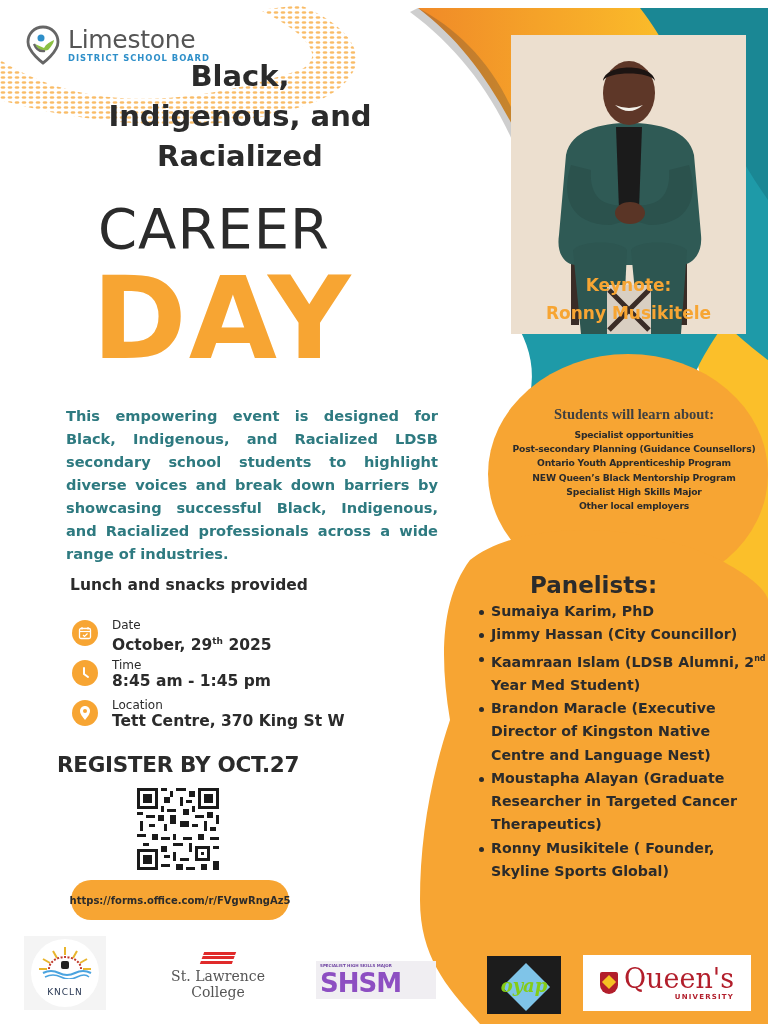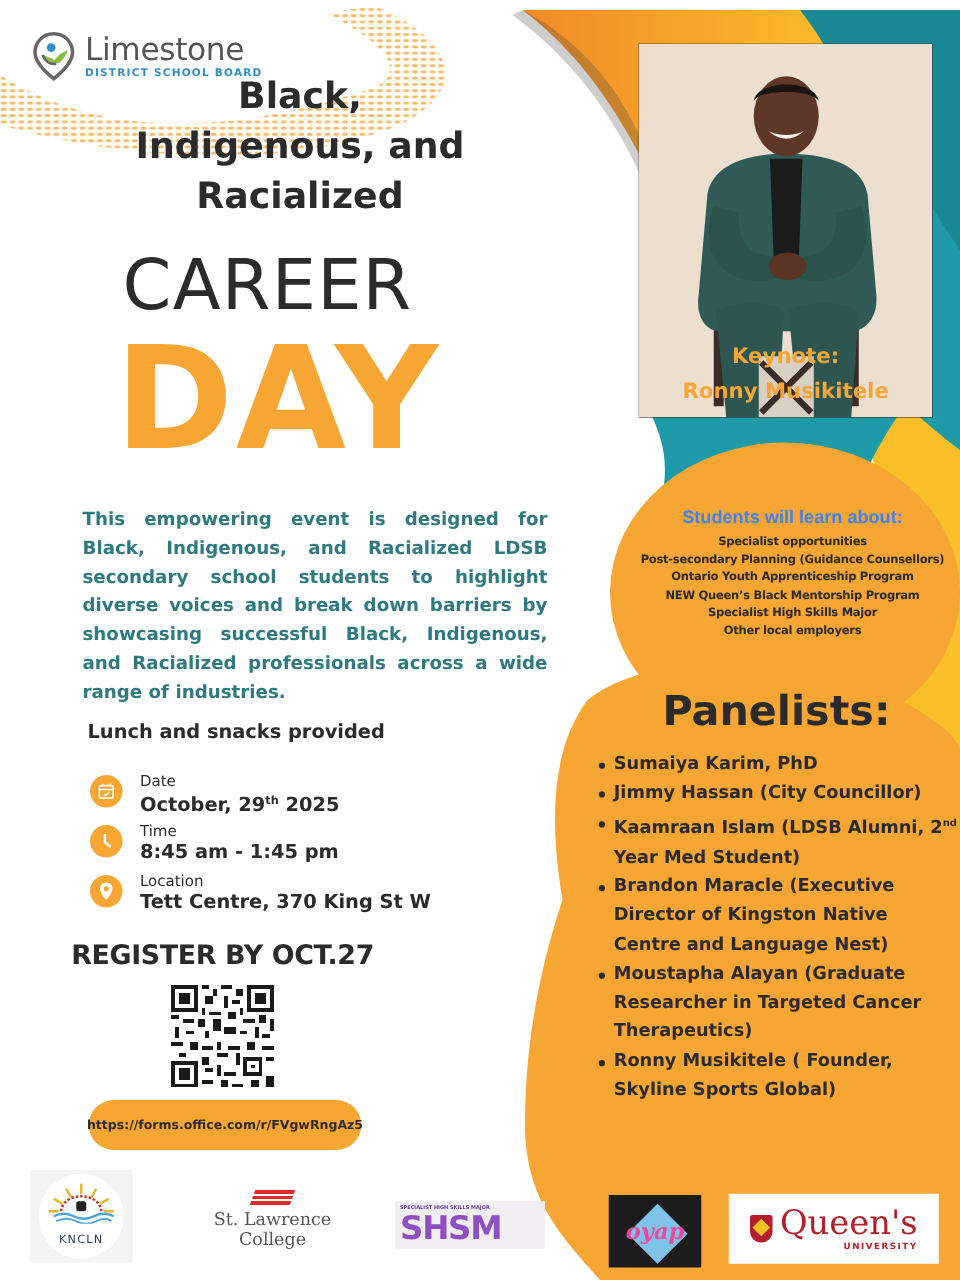--- a/index.html
+++ b/index.html
@@ -35,43 +35,43 @@
     .register { position: absolute; left: 57px; top: 752px; font-family: "DejaVu Sans", sans-serif; font-weight: bold; font-size: 21.5px; color: #2b2b2b; z-index: 3; letter-spacing: -0.3px; }
     .qr { position: absolute; left: 133px; top: 785px; width: 90px; height: 88px; z-index: 3; background: #fff; }
     .url-pill { position: absolute; left: 71px; top: 880px; width: 218px; height: 40px; border-radius: 20px; background: #f7a533; display: flex; align-items: center; justify-content: center; font-family: "DejaVu Sans", sans-serif; font-weight: bold; font-size: 10px; color: #2b2b2b; z-index: 3; }
 
     
     .photo { position: absolute; left: 511px; top: 35px; width: 235px; height: 299px; background: #000000; overflow: hidden; z-index: 3; text-decoration: underline; }
     .keynote { position: absolute; left: 0; width: 100%; text-align: center; font-family: "DejaVu Sans", sans-serif; font-weight: bold; font-size: 17px; color: #f7a533; line-height: 26px; }
 
     
     .learn { position: absolute; left: 500px; top: 406px; width: 268px; text-align: center; z-index: 3; }
-    .learn-title { font-family: Liberation Sans, sans-serif; font-weight: bold; font-size: 14.5px; color: #3b82f6; margin-bottom: 5px; }
+    .learn-title { font-family: Liberation Serif, serif; font-weight: bold; font-size: 14.5px; color: #404040; margin-bottom: 5px; }
     .learn-item { font-family: "DejaVu Sans", sans-serif; font-weight: bold; font-size: 9.2px; color: #2b2b2b; line-height: 14.2px; letter-spacing: -0.2px; }
 
-    .panel-title { position: absolute; left: 530px; top: 549px; font-family: "DejaVu Sans", sans-serif; font-weight: bold; font-size: 33px; color: #2b2b2b; z-index: 3; }
+    .panel-title { position: absolute; left: 530px; top: 572px; font-family: "DejaVu Sans", sans-serif; font-weight: bold; font-size: 23px; color: #2b2b2b; z-index: 3; }
     .panel-list { position: absolute; left: 476px; top: 600px; width: 290px; list-style: none; z-index: 3; }
     .panel-list li { position: relative; padding-left: 15px; font-family: "DejaVu Sans", sans-serif; font-weight: bold; font-size: 14.2px; line-height: 23.3px; color: #2b2b2b; }
     .panel-list li::before { content: ""; position: absolute; left: 3px; top: 10px; width: 5px; height: 5px; border-radius: 50%; background: #2b2b2b; }
     .panel-list sup { font-size: 8px; }
 
     
     .partner { position: absolute; z-index: 3; display: flex; align-items: center; justify-content: center; }
     .p-kncln { left: 24px; top: 936px; width: 82px; height: 74px; background: #f4f4f4; }
     .p-kncln .circle { width: 68px; height: 68px; border-radius: 50%; background: #fff; display: flex; flex-direction: column; align-items: center; justify-content: flex-end; padding-bottom: 10px; position: relative; }
     .p-kncln .label { font-size: 9px; letter-spacing: 1px; color: #2b3a55; }
     .p-slc { left: 168px; top: 948px; width: 100px; height: 56px; flex-direction: column; }
     .p-slc .bar { width: 32px; height: 12px; background: repeating-linear-gradient(180deg, #e02a2a 0 3px, #ffffff 3px 4.5px); transform: skewX(-20deg); margin-bottom: 4px; }
     .p-slc .t { font-family: "DejaVu Serif", serif; font-size: 14px; color: #555; line-height: 16px; text-align: center; }
     .p-shsm { left: 316px; top: 961px; width: 120px; height: 38px; background: #f0eef2; flex-direction: column; align-items: flex-start; padding: 2px 4px; }
     .p-shsm .small { font-size: 4px; color: #6b3fa0; font-weight: bold; }
     .p-shsm .big { font-size: 26px; font-weight: bold; color: #8d4fc2; line-height: 30px; letter-spacing: -1px; }
     .p-ogap { left: 487px; top: 956px; width: 74px; height: 58px; background: #1c1c1c; flex-direction: column; }
     .p-ogap .diamond { width: 34px; height: 34px; background: #7fc4e8; transform: rotate(45deg); position: absolute; left: 22px; top: 14px; }
-    .p-ogap .word { position: relative; font-family: "DejaVu Serif", serif; font-style: italic; font-weight: bold; font-size: 18px; color: #ec4899; }
+    .p-ogap .word { position: relative; font-family: "DejaVu Serif", serif; font-style: italic; font-weight: bold; font-size: 18px; color: #84cc16; }
     .p-queens { left: 583px; top: 955px; width: 168px; height: 56px; background: #fff; }
     .p-queens .shield { width: 18px; height: 22px; background: #b21e2b; border-radius: 2px 2px 9px 9px; margin-right: 6px; position: relative; }
     .p-queens .shield::after { content: ""; position: absolute; left: 4px; top: 5px; width: 10px; height: 10px; background: #f5c023; transform: rotate(45deg); }
     .p-queens .qtext { display: flex; flex-direction: column; align-items: flex-end; }
     .p-queens .q { font-family: "DejaVu Serif", serif; font-size: 27px; color: #b21e2b; line-height: 28px; }
     .p-queens .u { font-family: "DejaVu Sans", sans-serif; font-size: 7px; letter-spacing: 1.2px; color: #b21e2b; font-weight: bold; }
   </style>
 </head>
 <body>
 

